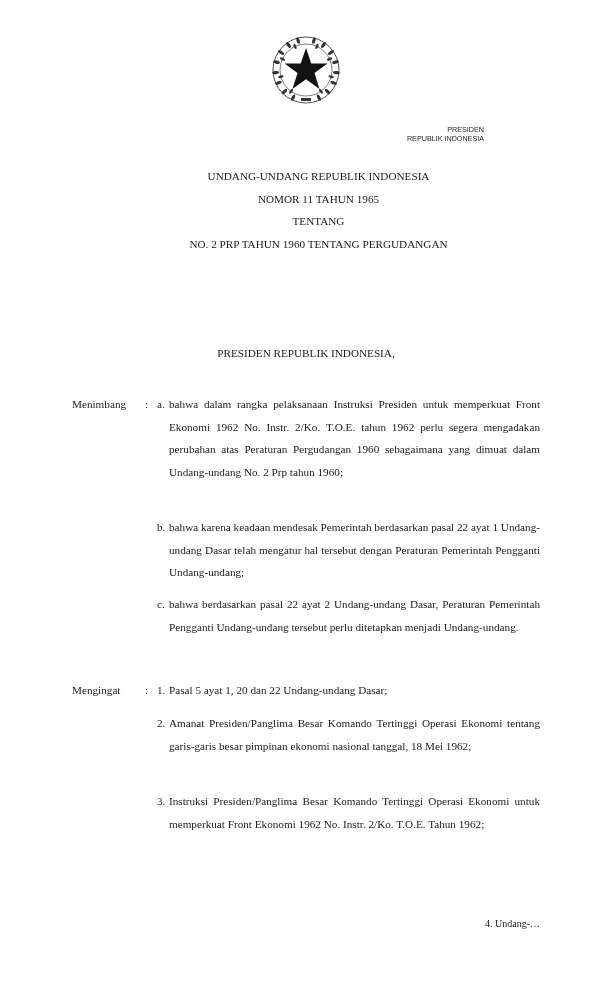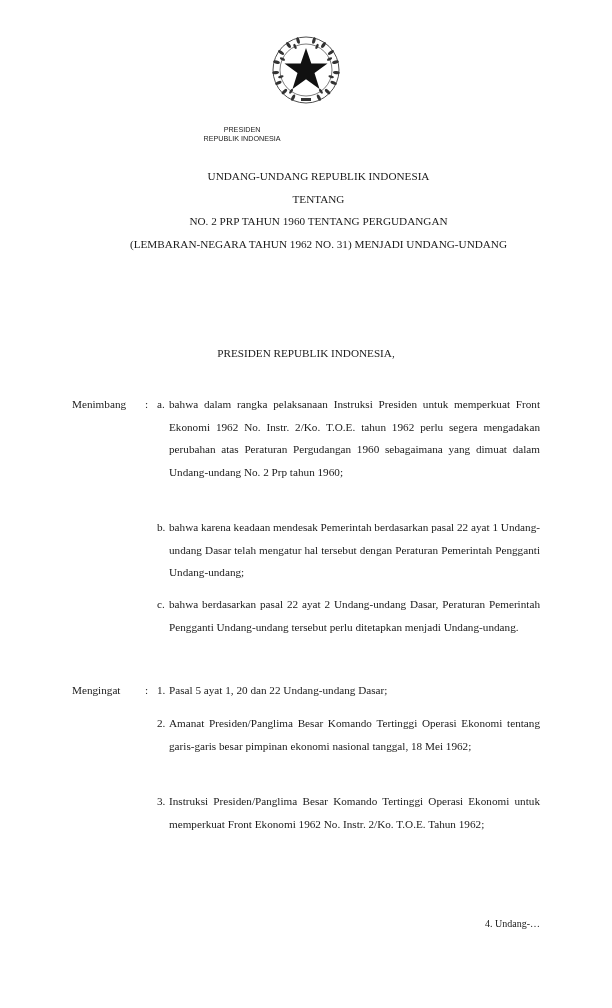--- a/index.html
+++ b/index.html
@@ -1,19 +1,19 @@
 <!DOCTYPE html>
 <html><head>
 <meta charset="utf-8">
 <style>
   html, body { margin: 0; padding: 0; background: #ffffff; }
   body { width: 612px; height: 1008px; position: relative; overflow: hidden;
          font-family: "Liberation Serif", "DejaVu Serif", serif; color: #1a1a1a; }
   .emblem { position: absolute; left: 268px; top: 32px; width: 76px; height: 76px; }
-  .emblem-caption { position: absolute; left: 0; width: 484px; text-align: center;
+  .emblem-caption { position: absolute; left: 0; width: 484px; text-align: right;
          font-family: "Liberation Sans", "DejaVu Sans", sans-serif; font-size: 7.2px; line-height: 9px; color: #222; }
   .cap1 { top: 125px; }
   .cap2 { top: 134px; }
   .title-block { position: absolute; left: 0; top: 165px; width: 612px; text-align: center; font-size: 11.2px; }
   .title-line { height: 22.5px; line-height: 22.5px; white-space: pre; padding-left: 25px; }
   .preamble { position: absolute; left: 0; top: 345px; width: 612px; text-align: center; font-size: 11.2px; line-height: 16px; }
   .section { position: absolute; left: 72px; width: 468px; font-size: 11.2px; }
   .sec-label { position: absolute; left: 0; top: 0; line-height: 22.5px; }
   .sec-colon { position: absolute; left: 73px; top: 0; line-height: 22.5px; }
   .item { position: absolute; left: 85px; width: 383px; }
@@ -63,23 +63,23 @@
 
       <rect x="33" y="66" width="10" height="3" fill="#333"></rect>
     </g>
   </svg>
 </div>
 <div class="emblem-caption cap1">PRESIDEN</div>
 <div class="emblem-caption cap2">REPUBLIK INDONESIA</div>
 
 <div class="title-block">
   <div class="title-line">UNDANG-UNDANG REPUBLIK INDONESIA</div>
+  <div class="title-line">NOMOR 11 TAHUN 1965</div>
   <div class="title-line">TENTANG</div>
   <div class="title-line">NO. 2 PRP TAHUN 1960 TENTANG PERGUDANGAN</div>
-  <div class="title-line">(LEMBARAN-NEGARA TAHUN 1962 NO. 31) MENJADI UNDANG-UNDANG</div>
 </div>
 
 <div class="preamble">PRESIDEN REPUBLIK INDONESIA,</div>
 
 <div class="section" style="top:393px;">
   <span class="sec-label">Menimbang</span>
   <span class="sec-colon">:</span>
   <div class="item" style="top:0px;">
     <span class="item-marker">a.</span>
     <div class="item-text">bahwa dalam rangka pelaksanaan Instruksi Presiden untuk memperkuat Front Ekonomi 1962 No. Instr. 2/Ko. T.O.E. tahun 1962 perlu segera mengadakan perubahan atas Peraturan Pergudangan 1960 sebagaimana yang dimuat dalam Undang-undang No. 2 Prp tahun 1960;</div>

